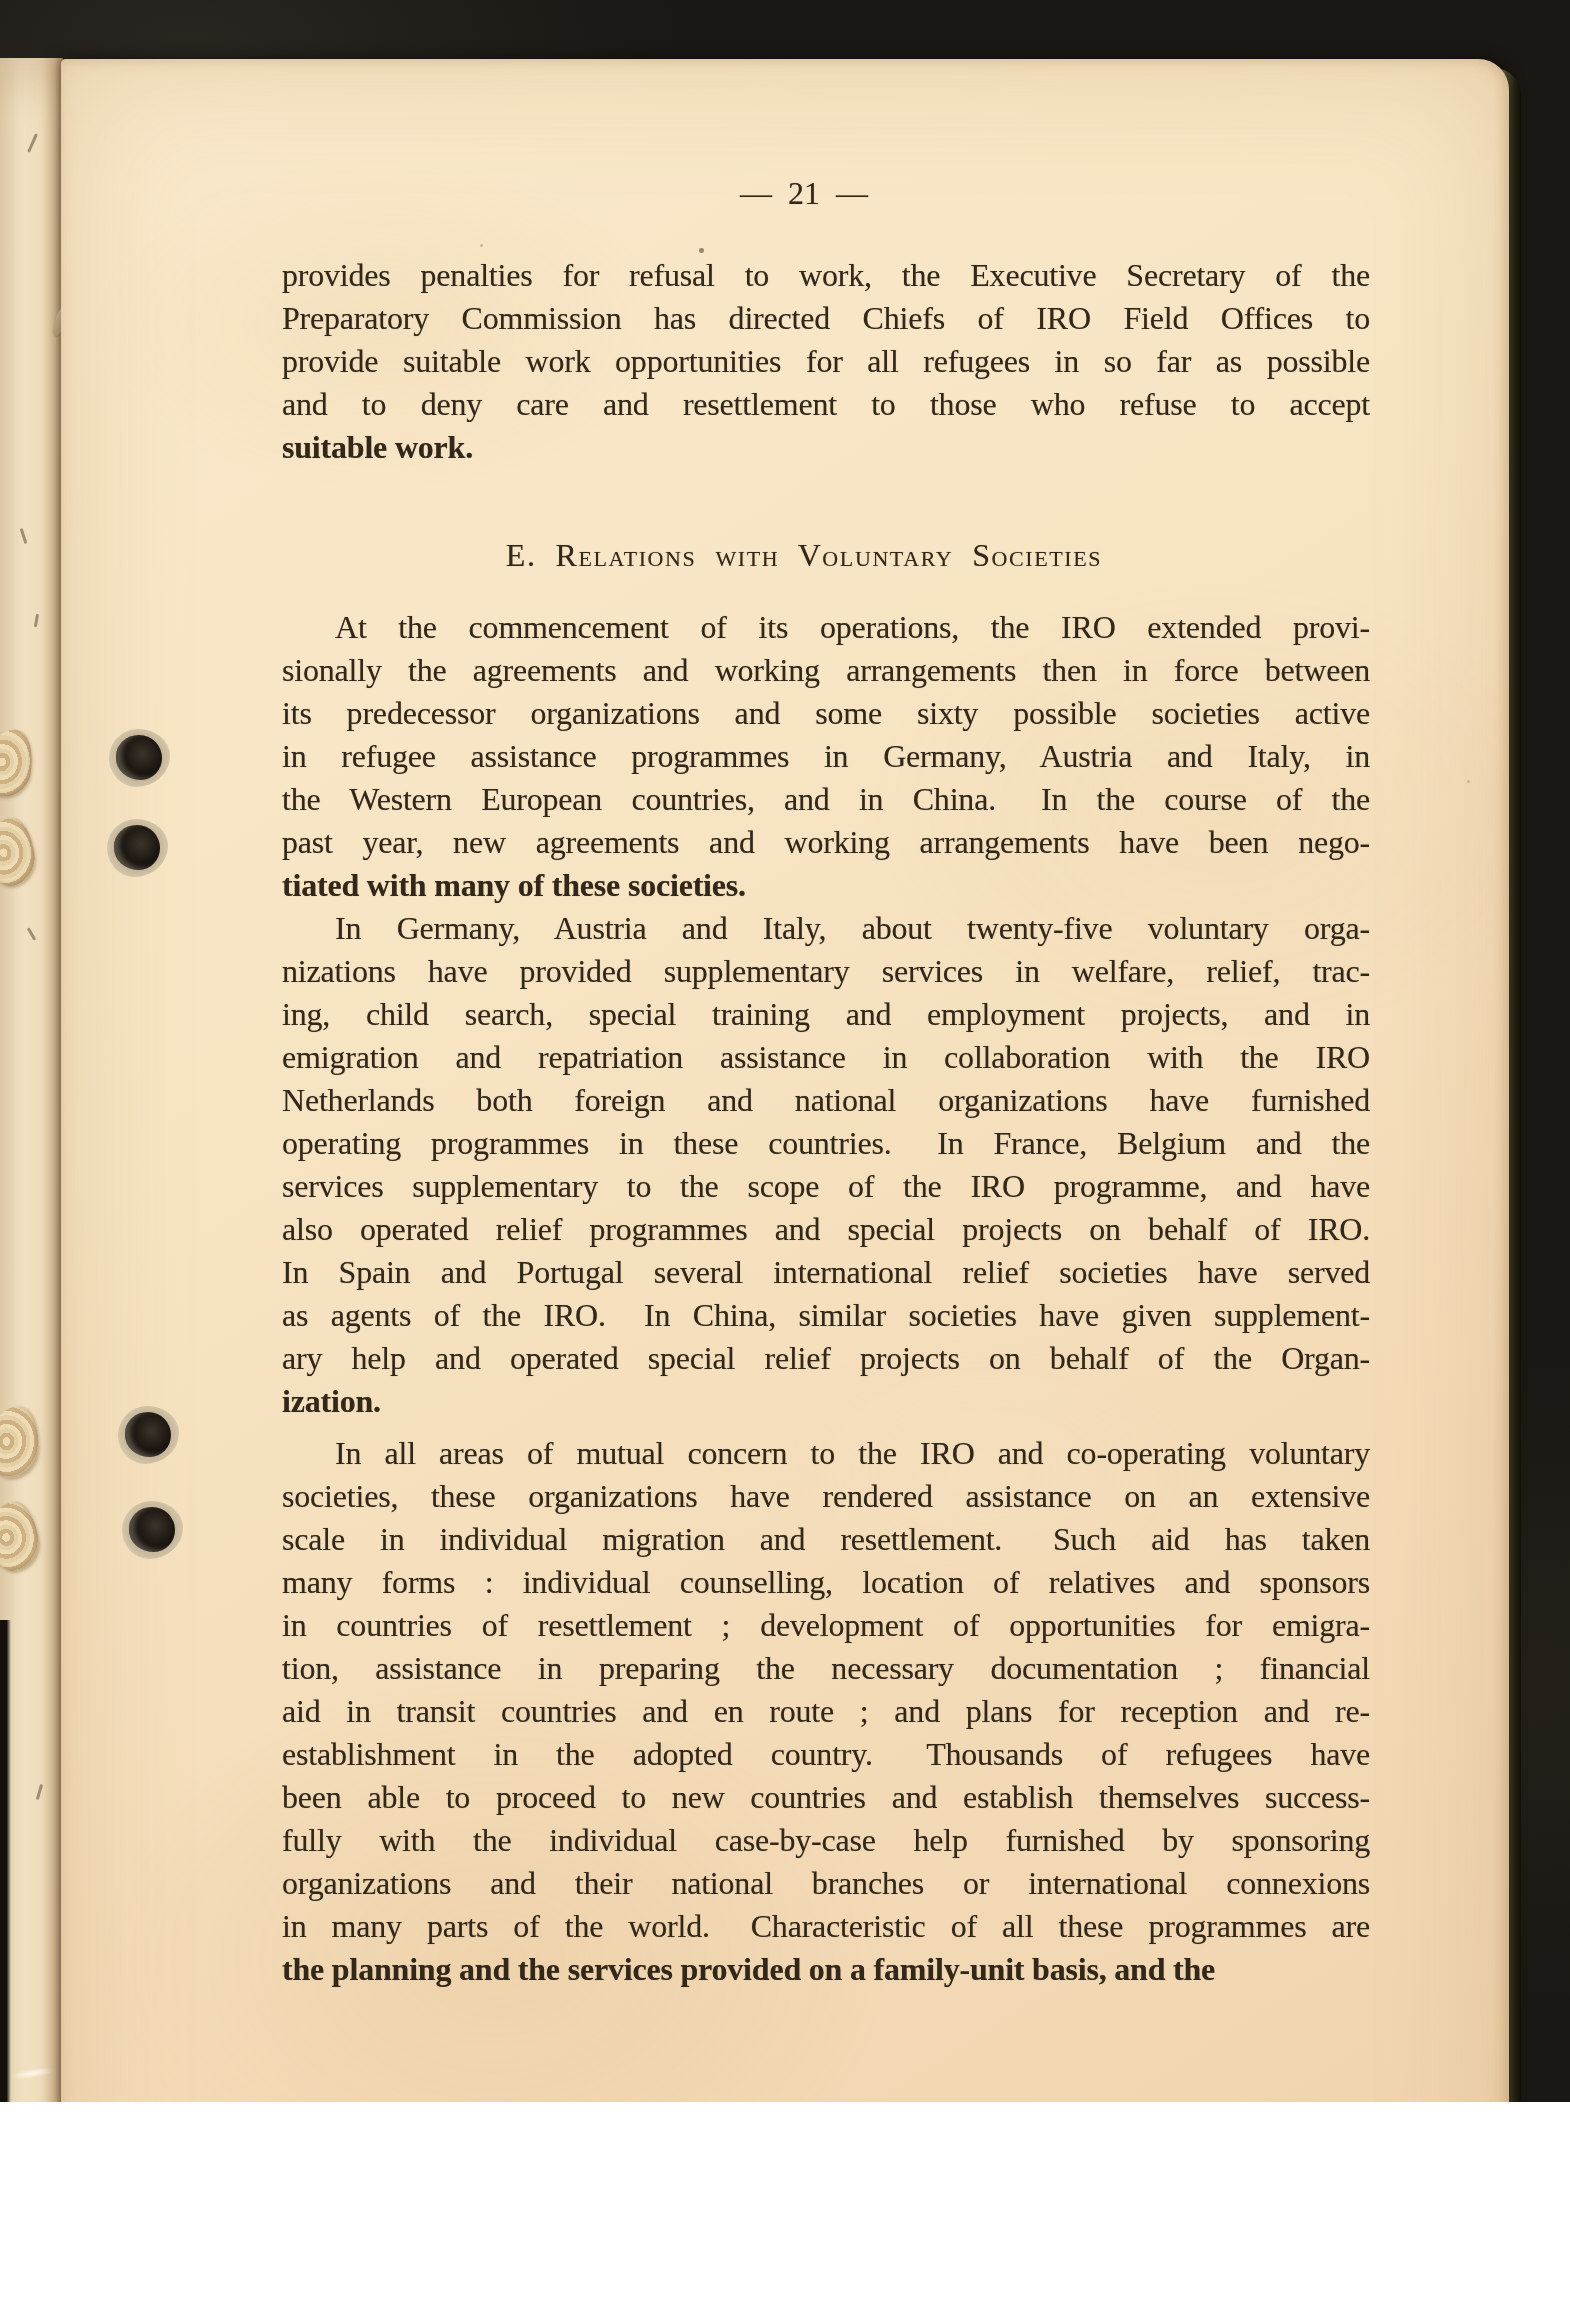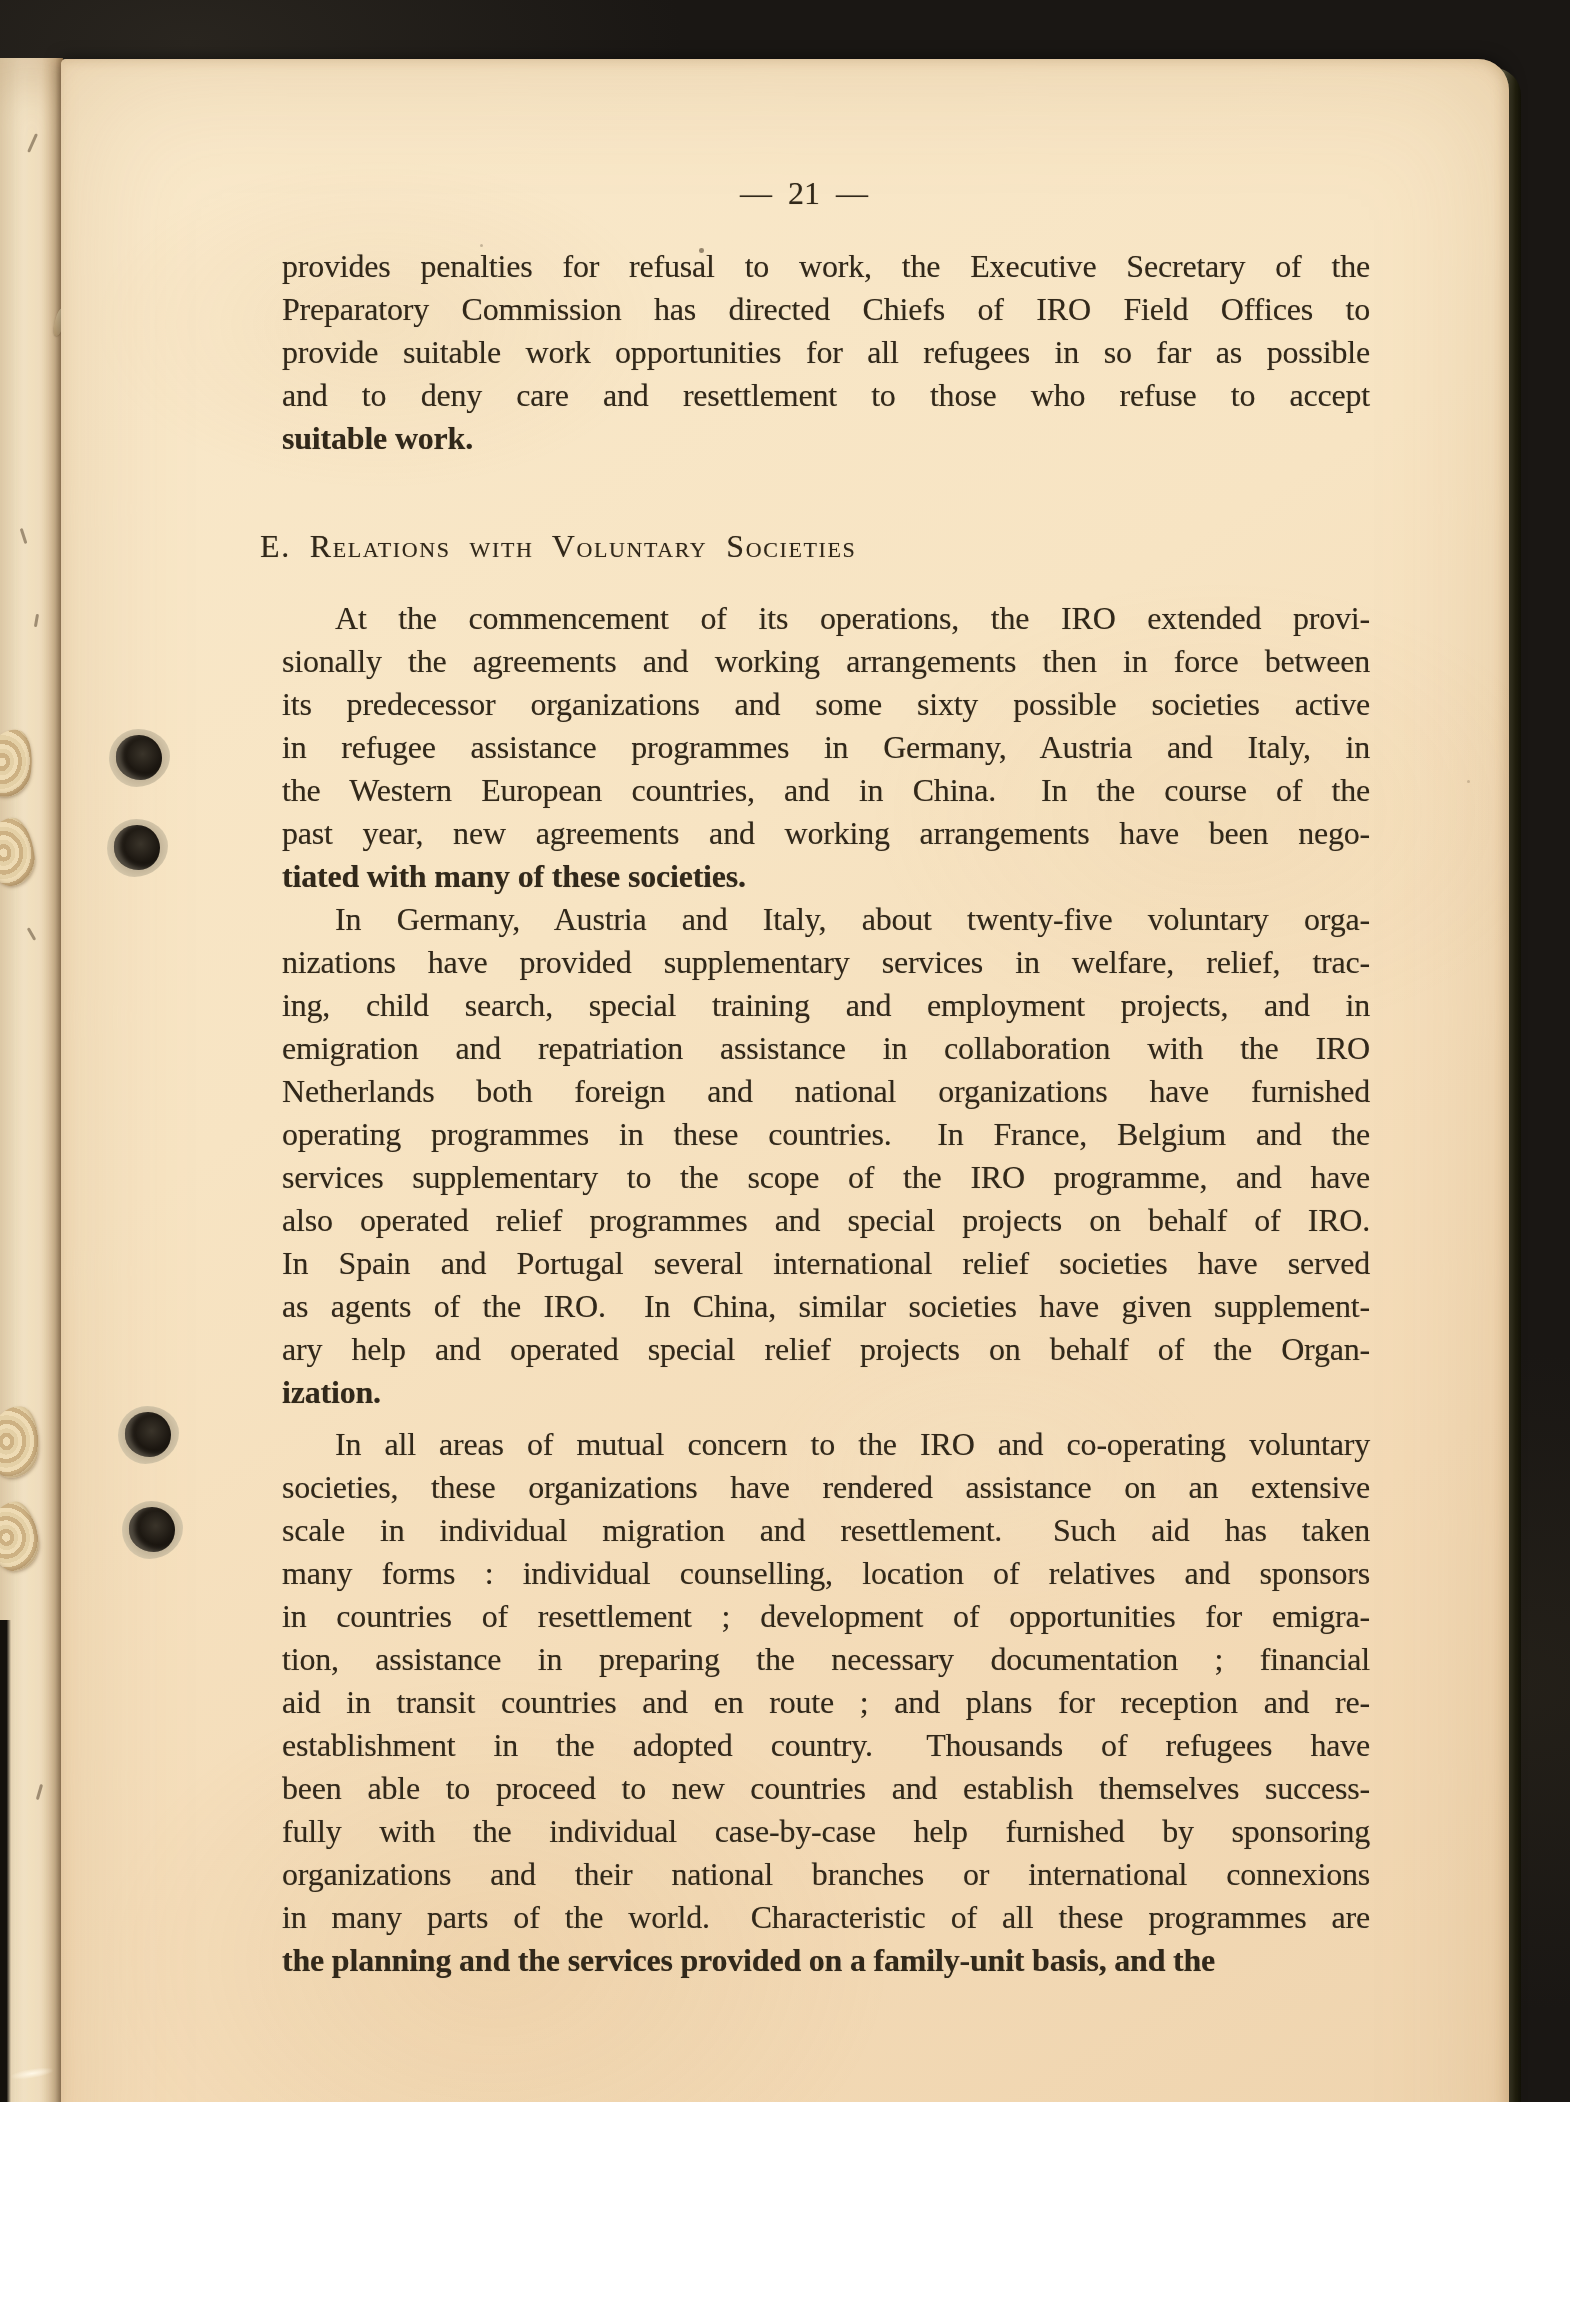--- a/index.html
+++ b/index.html
@@ -63,28 +63,28 @@
       radial-gradient(550px 393px at 30% 86%, rgba(205,158,96,.12), rgba(205,158,96,0) 72%),
       radial-gradient(330px 204px at 64% 64%, rgba(255,244,220,.10), rgba(255,244,220,0) 70%);
   }
   .page-number{
     position:absolute;left:221px;top:113px;width:1088px;height:43px;line-height:43px;
     text-align:center;transform:translateX(-22px);
     font-size:32px;color:#31281a;word-spacing:7.9px;
     text-shadow:0 0 0.8px rgba(49,40,26,.45);
   }
   .text-block{
-    position:absolute;left:221px;top:186px;width:1088px;
+    position:absolute;left:221px;top:195px;width:1088px;
     font-size:32px;color:#31281a;letter-spacing:-0.2px;
     text-shadow:0 0 0.8px rgba(49,40,26,.4);
   }
   .heading{
     margin:65px 0 0;height:43px;line-height:43px;
     font-size:32px;font-weight:normal;font-variant:small-caps;
-    transform:translateX(-22px);
+    text-align:center;transform:translateX(-22px);
     letter-spacing:1.6px;word-spacing:9.4px;
   }
   .para{margin:0;}
   .para-1{margin-top:29px;}
   .para-3{margin-top:9.4px;}
   .line{
     height:43px;line-height:43px;
     text-align:justify;text-align-last:justify;
   }
   .line.indent{text-indent:53px;}

